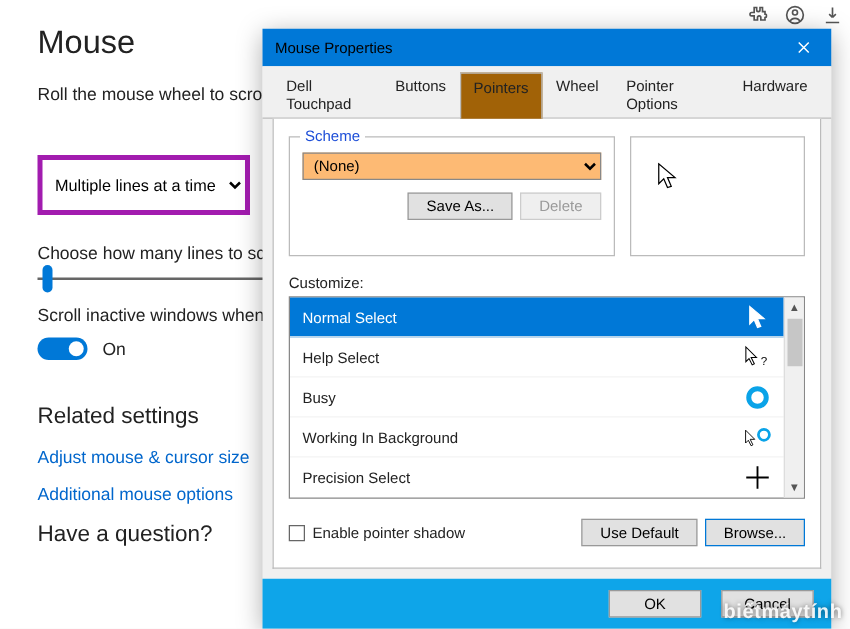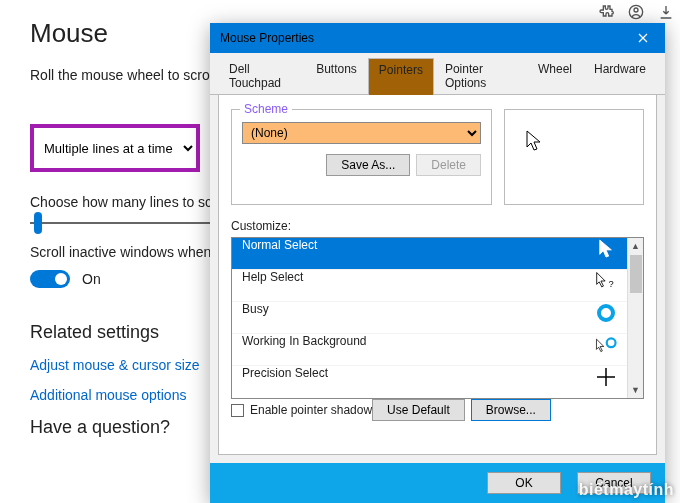--- a/index.html
+++ b/index.html
@@ -26,40 +26,40 @@
 .titlebar { height: 30px; background: #0078d7; color: #000000; display: flex; align-items: center; justify-content: space-between; padding-left: 10px; font-size: 12px; }
 .titlebar-close { width: 45px; height: 30px; display: flex; align-items: center; justify-content: center; font-size: 13px; }
 .tab-strip { display: flex; border-bottom: 1px solid #bbb; background: #f0f0f0; padding: 4px 8px 0 8px; gap: 0; font-size: 12px; }
 .tab { padding: 4px 10px; border: 1px solid transparent; border-bottom: none; cursor: default; color: #222; }
 .tab.active { background: #a16207; border-color: #bbb; position: relative; top: 1px; }
 .dialog-body { flex: 1; background: #fff; margin: 0 8px 8px 8px; border: 1px solid #bbb; border-top: none; padding: 14px 12px 10px 12px; display: flex; flex-direction: column; }
 
 
 .top-row { display: flex; gap: 12px; margin-bottom: 14px; }
 .scheme-group { border: 1px solid #bbb; padding: 12px 10px 10px 10px; position: relative; flex: 1; }
-.scheme-group legend { font-size: 12px; position: absolute; top: -8px; left: 8px; background: #fff; padding: 0 4px; color: #8b5cf6; }
+.scheme-group legend { font-size: 12px; position: absolute; top: -8px; left: 8px; background: #fff; padding: 0 4px; color: #1d4ed8; }
 .scheme-select { width: 100%; height: 22px; border: 1px solid #888; background: #fdba74; font-size: 12px; padding: 0 4px; margin-bottom: 10px; }
 .scheme-buttons { display: flex; justify-content: flex-end; gap: 6px; }
 .btn { height: 22px; padding: 0 14px; font-size: 12px; background: #e1e1e1; border: 1px solid #999; cursor: default; }
 .btn.disabled { color: #9a9a9a; border-color: #ccc; background: #efefef; }
 .preview-box { width: 140px; height: 96px; border: 1px solid #bbb; background: #fff; display: flex; align-items: flex-start; justify-content: flex-start; padding: 20px; }
 
 
 .customize-label { font-size: 12px; color: #222; margin-bottom: 4px; }
 .customize-list { border: 1px solid #888; background: #fff; height: 162px; display: flex; }
 .list-items { flex: 1; }
-.list-item { height: 32px; display: flex; justify-content: space-between; padding: 0 10px; font-size: 12px; color: #222; border-bottom: 1px solid #f3f3f3; }
+.list-item { height: 32px; display: flex; align-items: center; justify-content: space-between; padding: 0 10px; font-size: 12px; color: #222; border-bottom: 1px solid #f3f3f3; }
 .list-item.selected { background: #0078d7; color: #fff; }
 .list-item.last { border-bottom: none; }
 .list-icon { width: 22px; height: 22px; display: flex; align-items: center; justify-content: center; }
 .scrollbar { width: 16px; background: #f0f0f0; border-left: 1px solid #ddd; display: flex; flex-direction: column; align-items: center; }
 .scroll-arrow { height: 16px; width: 16px; display: flex; align-items: center; justify-content: center; font-size: 9px; color: #555; }
 .scroll-thumb { width: 12px; height: 38px; background: #c6c6c6; margin-top: 1px; }
 
-.shadow-row { display: flex; align-items: center; margin-top: 0; }
+.shadow-row { display: flex; align-items: center; justify-content: space-between; margin-top: 16px; }
 .check-row { display: flex; align-items: center; gap: 6px; font-size: 12px; color: #222; }
 .check-box { width: 13px; height: 13px; border: 1px solid #666; background: #fff; }
 .shadow-buttons { display: flex; gap: 6px; }
 .btn.highlight { border: 1px solid #0078d7; }
 
 .dialog-footer { height: 40px; background: #0ea5e9; display: flex; align-items: center; justify-content: flex-end; gap: 16px; padding: 0 14px; }
 .btn-footer { height: 22px; width: 74px; font-size: 12px; background: #e1e1e1; border: 1px solid #999; }
 
 .watermark { position: absolute; right: 6px; bottom: 4px; font-size: 16px; font-weight: 600; color: rgba(255,255,255,0.9); text-shadow: 0 0 4px rgba(0,0,0,.5); letter-spacing: .5px; pointer-events: none; }
 svg { display: block; }
@@ -128,22 +128,22 @@
       <svg width="10" height="10" viewBox="0 0 10 10" stroke="#fff" stroke-width="1.2">
           <path d="M1 1l8 8M9 1l-8 8"></path>
         </svg>
     </div>
   </div>
 
   <div class="tab-strip">
     <div class="tab">Dell Touchpad</div>
     <div class="tab">Buttons</div>
     <div class="tab active">Pointers</div>
+    <div class="tab">Wheel</div>
     <div class="tab">Pointer Options</div>
-    <div class="tab">Wheel</div>
     <div class="tab">Hardware</div>
   </div>
 
   <div class="dialog-body">
     <div class="top-row">
       <div class="scheme-group">
         <legend>Scheme</legend>
         <select class="scheme-select">
           <option>(None)</option>
         </select>

